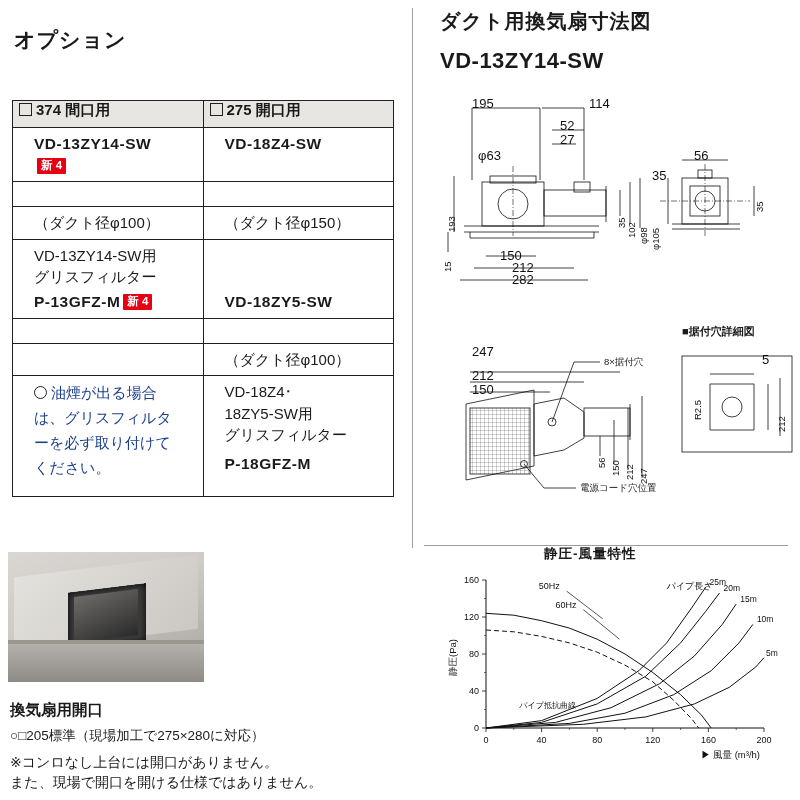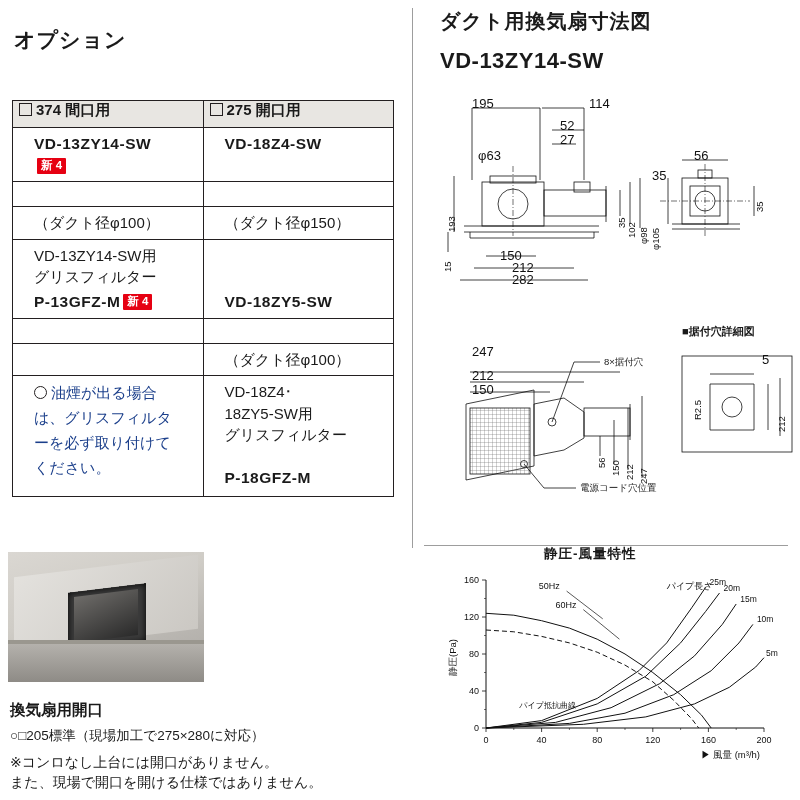--- a/index.html
+++ b/index.html
@@ -136,21 +136,21 @@
       <tr>
         <td class="cell" style="height:110px;">
           <div class="note-blue" style="line-height:1.65;">
             <span class="circ"></span><span>油煙が出る場合は、グリスフィルターを必ず取り付けてください。</span>
           </div>
         </td>
         <td class="cell">
           <div>VD-18Z4･</div>
           <div>18ZY5-SW用</div>
           <div>グリスフィルター</div>
-          <div style="margin-top:22px;"><span class="model">P-18GFZ-M</span></div>
+          <div style="margin-top:8px;"><span class="model">P-18GFZ-M</span></div>
         </td>
       </tr>
     </tbody>
       </table>
 
     <div class="photo">
       <div class="slab"></div>
       <div class="top-face"></div>
       <div class="hole"></div>
       <div class="hole-in"></div>

